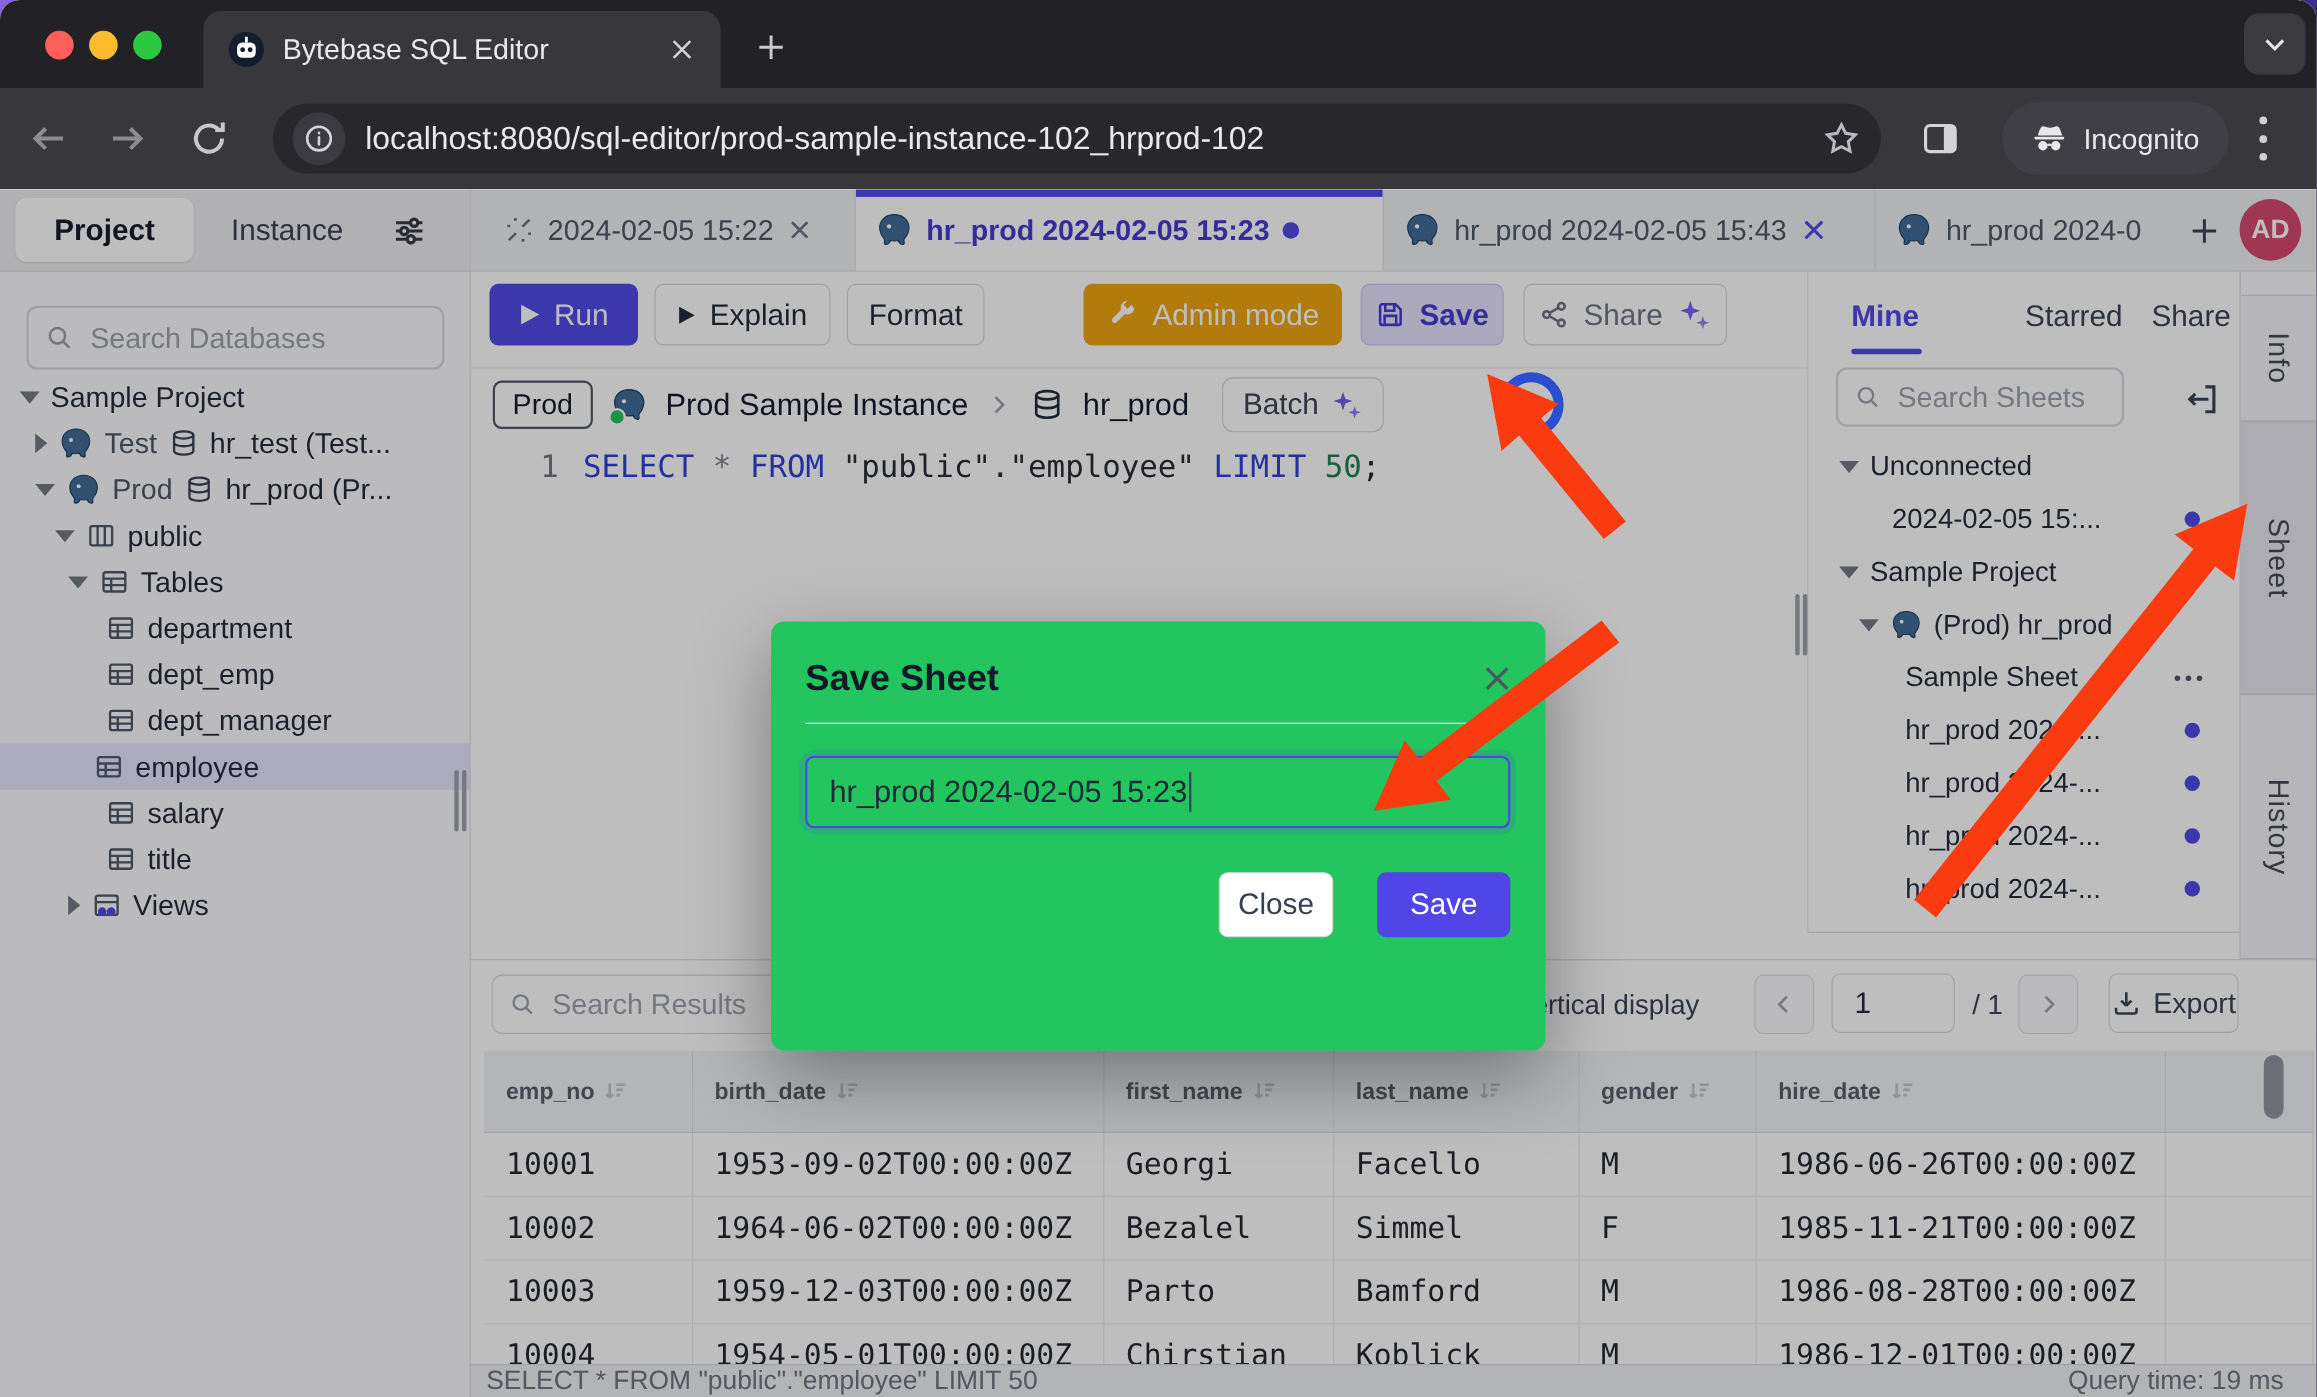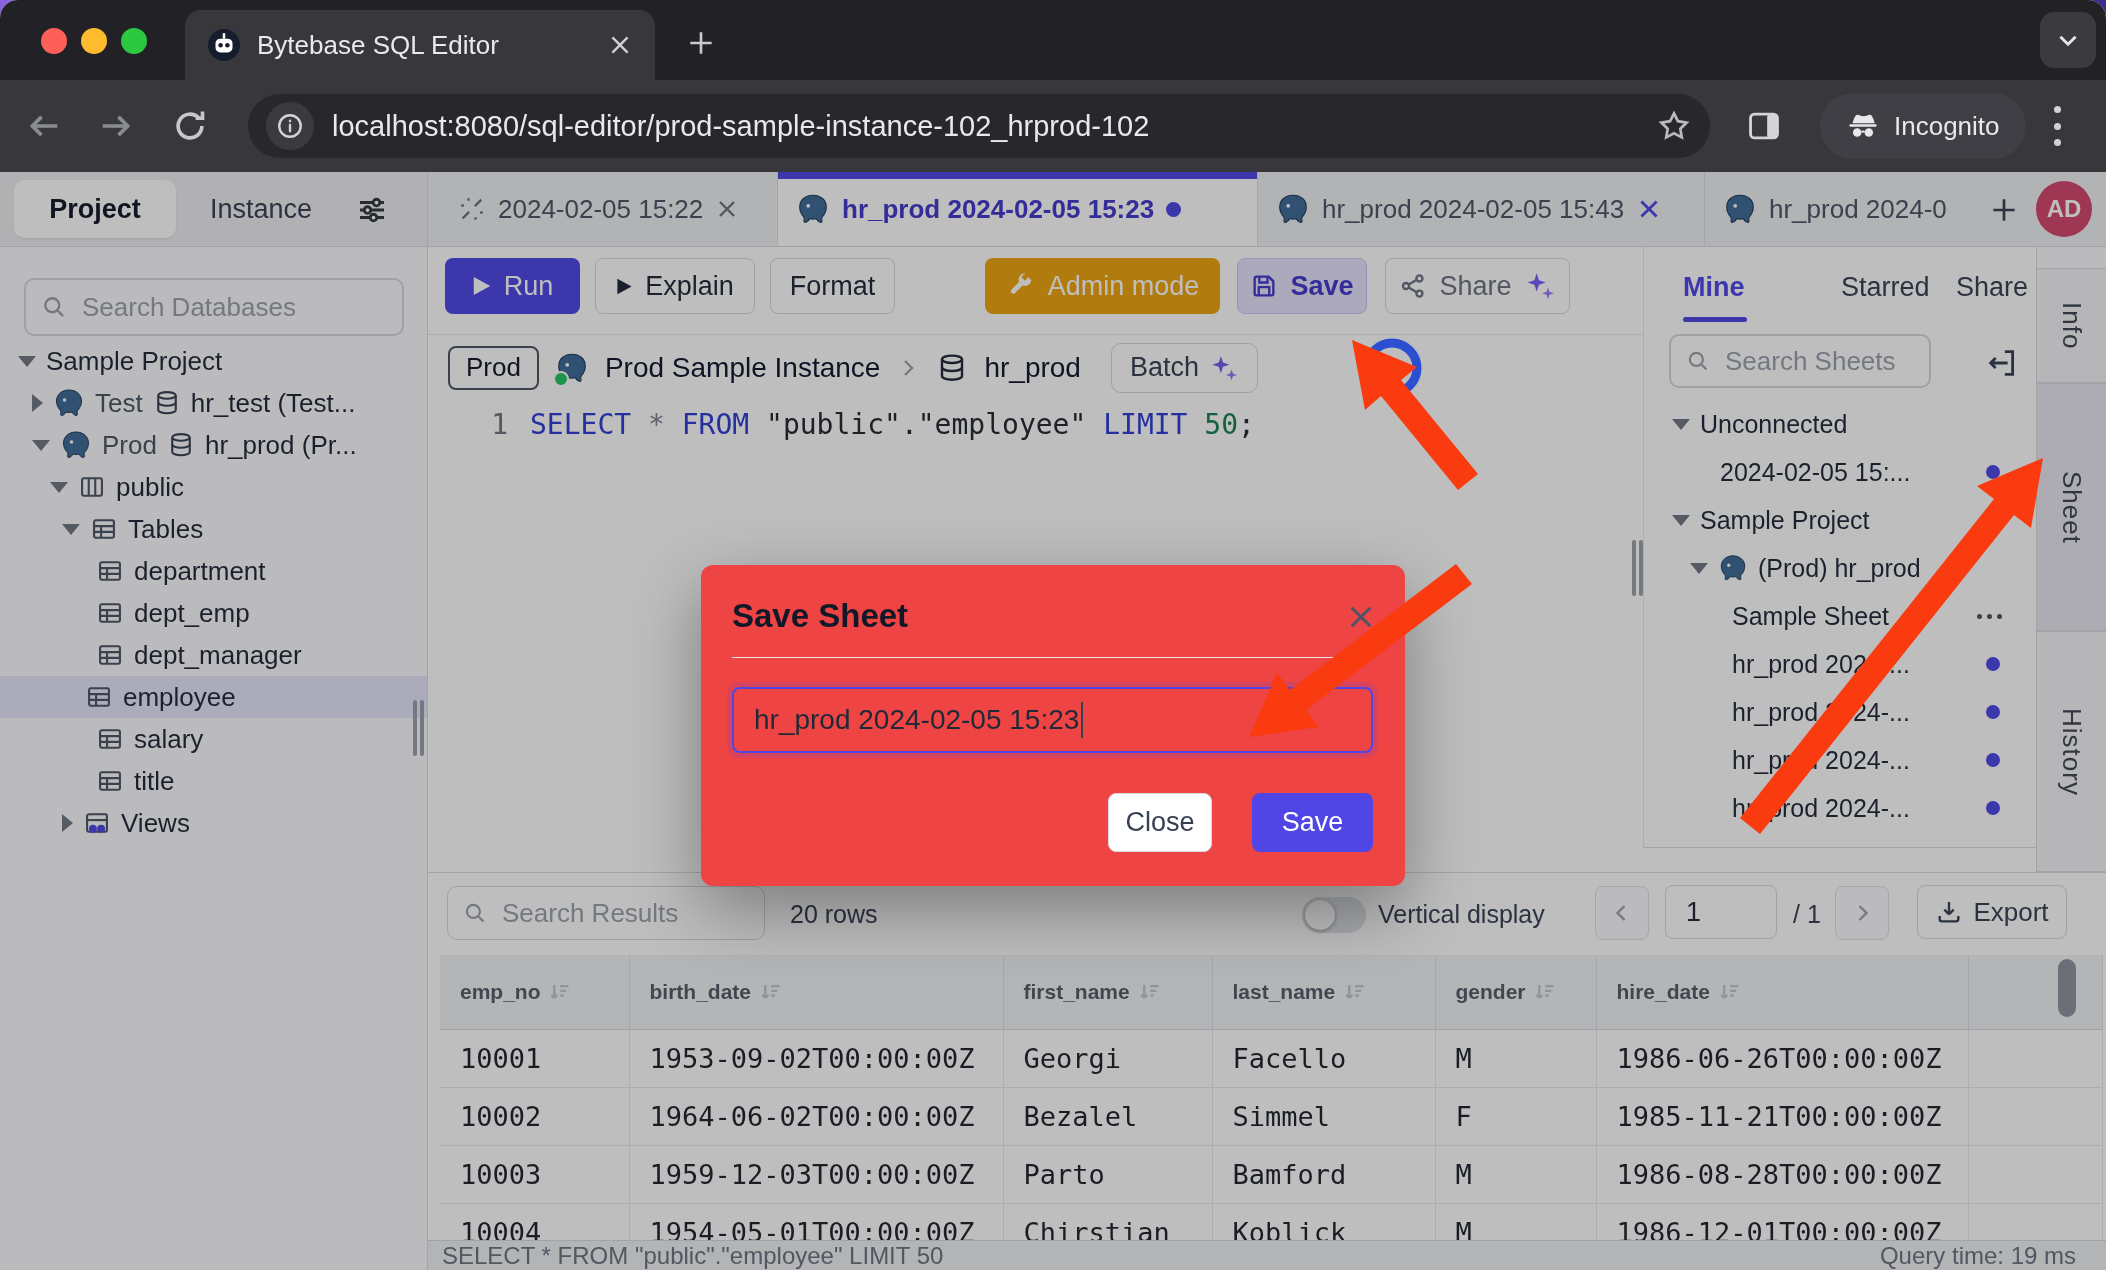--- a/index.html
+++ b/index.html
@@ -106,38 +106,38 @@
 
   
   .results{position:absolute;left:428px;top:700px;right:0;height:368px;background:#fff;border-top:1px solid #d8dade;box-sizing:border-box;}
   .res-toolbar{position:absolute;left:0;top:0;right:0;height:82px;}
   .res-label{position:absolute;top:0;height:82px;display:flex;align-items:center;font-size:25px;color:#374151;}
   .toggle{position:absolute;left:874px;top:24px;width:64px;height:36px;border-radius:18px;background:#dfe2e6;}
   .toggle .knob{position:absolute;left:3px;top:3px;width:30px;height:30px;border-radius:50%;background:#fff;box-shadow:0 1px 4px rgba(0,0,0,.35);}
   .pgbtn{position:absolute;top:13px;width:52px;height:52px;border:1px solid #dcdfe3;border-radius:8px;background:#fbfbfc;display:grid;place-items:center;}
   .pgbox{position:absolute;left:1237px;top:12px;width:112px;height:54px;border:1px solid #d4d7dc;border-radius:8px;background:#fff;
     display:flex;align-items:center;padding-left:20px;font-size:27px;color:#1f2937;box-sizing:border-box;}
-  .export-btn{position:absolute;left:1489px;top:12px;width:150px;height:54px;border:1px solid #d4d7dc;border-radius:8px;background:#fff;
+  .export-btn{position:absolute;left:1489px;top:12px;width:118px;height:54px;border:1px solid #d4d7dc;border-radius:8px;background:#fff;
     display:flex;align-items:center;justify-content:center;gap:10px;font-size:26px;color:#374151;box-sizing:border-box;}
   .res-table{position:absolute;left:12px;top:82px;width:1678px;height:286px;overflow:hidden;}
   table.grid{border-collapse:collapse;table-layout:fixed;width:1662px;font-family:"DejaVu Sans Mono",monospace;}
   table.grid th{height:74px;background:#f2f3f5;border-right:1px solid #dfe2e6;border-bottom:1px solid #d6d9dd;
     font-family:"Liberation Sans",sans-serif;font-size:21px;font-weight:700;color:#555c66;text-align:left;padding:0 0 0 20px;box-sizing:border-box;}
   table.grid td{height:58px;border-right:1px solid #e6e8ec;border-bottom:1px solid #e6e8ec;font-size:27px;color:#1f242b;
     padding:0 0 0 20px;box-sizing:border-box;white-space:nowrap;overflow:hidden;}
   .thumb{position:absolute;left:1630px;top:86px;width:18px;height:58px;border-radius:9px;background:#8f939a;}
 
   
   .statusbar{position:absolute;left:428px;right:0;bottom:0;height:30px;background:#f0f1f2;border-top:1px solid #d8dade;
     display:flex;align-items:center;justify-content:space-between;padding:0 30px 0 14px;box-sizing:border-box;
     font-size:24px;color:#6b7280;white-space:nowrap;}
 
   
   .dim{position:absolute;inset:0;background:rgba(13,13,18,.27);z-index:40;}
-  .modal{position:absolute;left:701px;top:393px;width:704px;height:321px;background:#ef4444;border-radius:12px;
+  .modal{position:absolute;left:701px;top:393px;width:704px;height:390px;background:#22c55e;border-radius:12px;
     box-shadow:0 24px 70px rgba(0,0,0,.35);z-index:50;}
   .m-title{position:absolute;left:31px;top:32px;font-size:33px;font-weight:600;color:#111827;}
   .m-close{position:absolute;right:26px;top:34px;width:36px;height:36px;display:grid;place-items:center;}
   .m-divider{position:absolute;left:31px;right:31px;top:92px;height:1px;background:#e5e7eb;}
   .m-input{position:absolute;left:31px;top:122px;width:641px;height:66px;border:2px solid #5046e5;border-radius:8px;
     box-shadow:0 0 0 5px rgba(80,70,229,.16);display:flex;align-items:center;padding:0 20px;font-size:28px;color:#1f2937;box-sizing:border-box;}
   .caret{width:2px;height:36px;background:#374151;margin-left:2px;}
   .m-btn{position:absolute;top:228px;height:59px;border-radius:8px;display:grid;place-items:center;font-size:27px;box-sizing:border-box;}
   .m-btn.close{left:407px;width:104px;border:1px solid #d4d7dc;background:#fff;color:#374151;}
   .m-btn.save{left:551px;width:121px;background:#4f46e5;color:#fff;}

